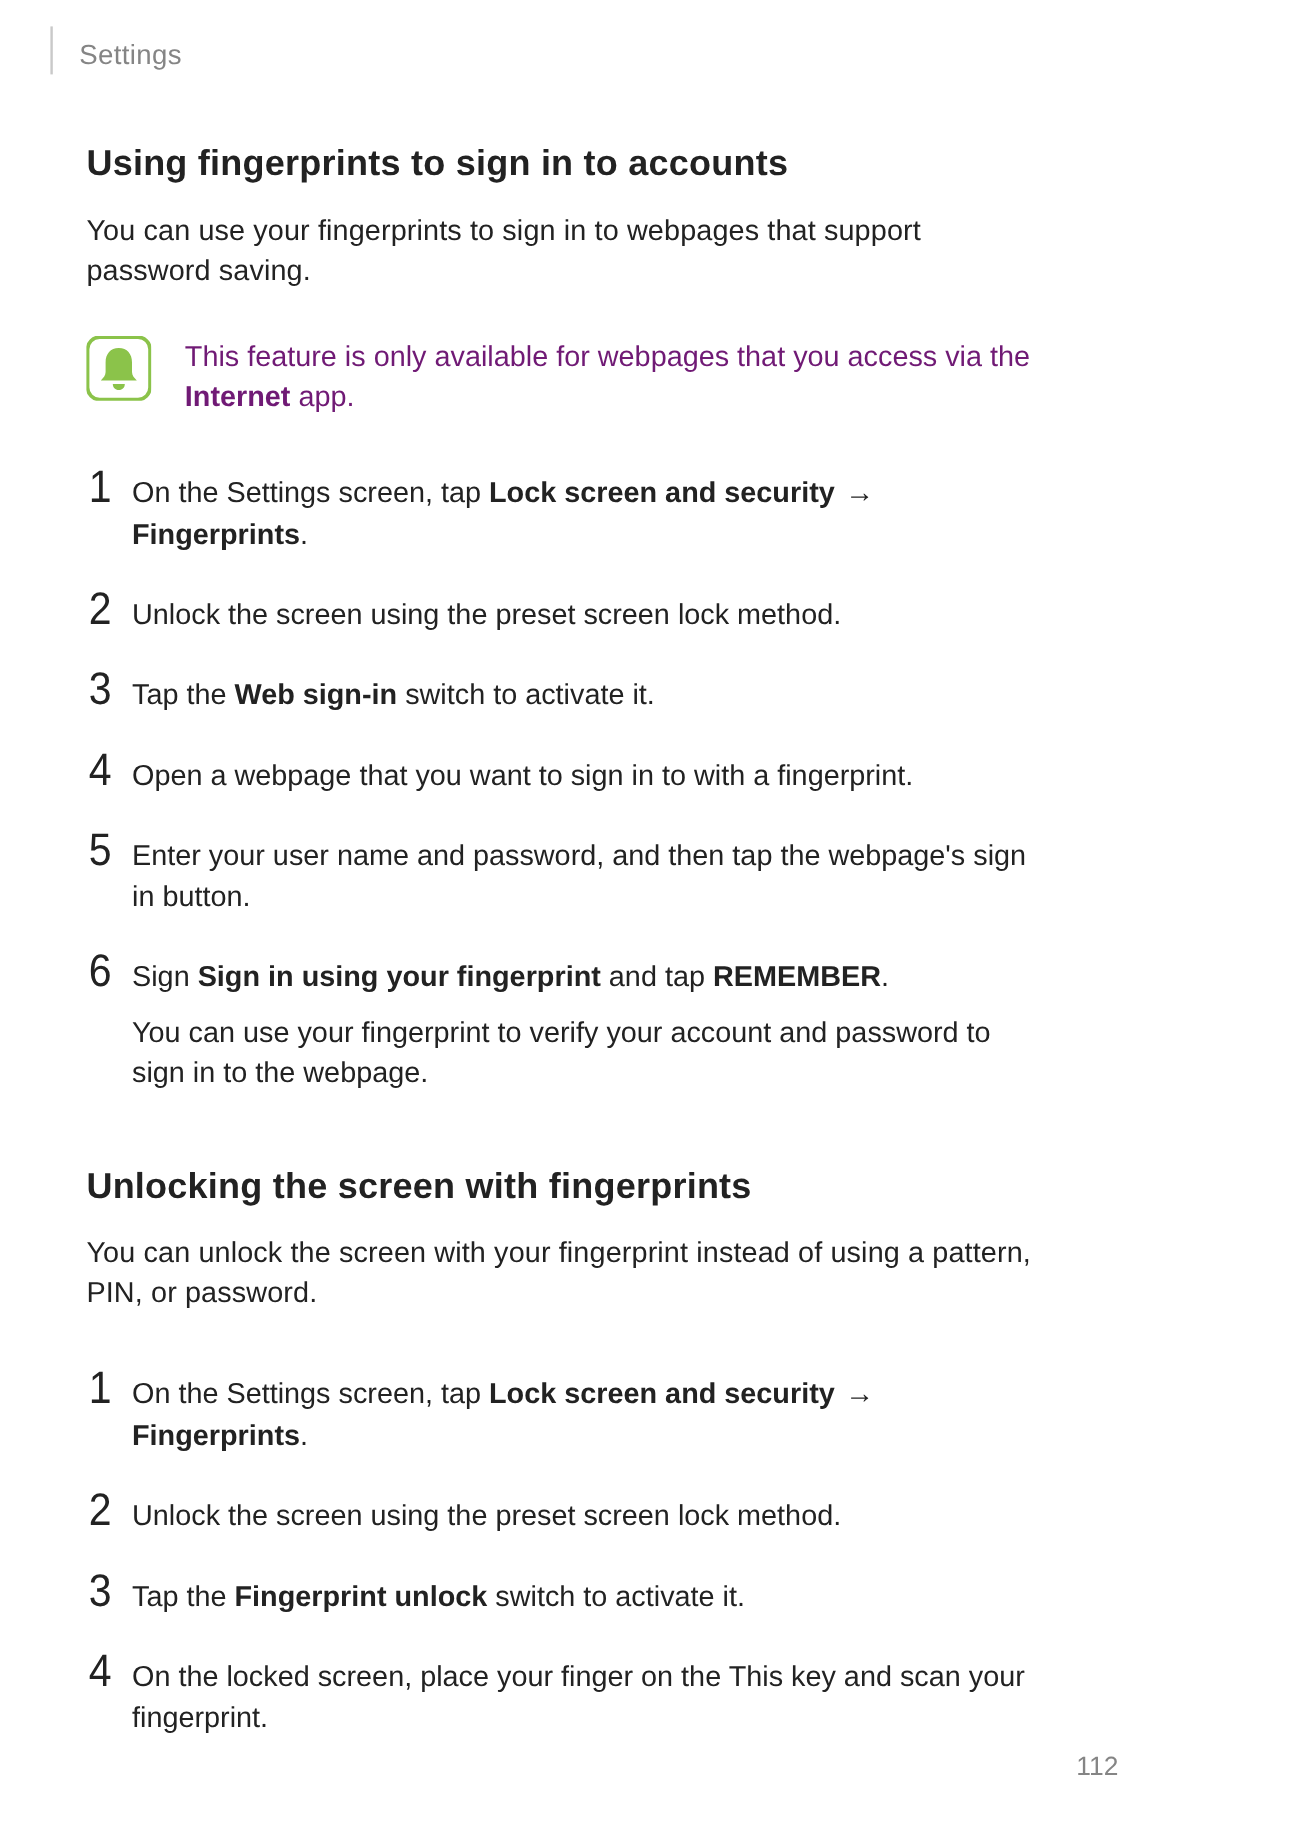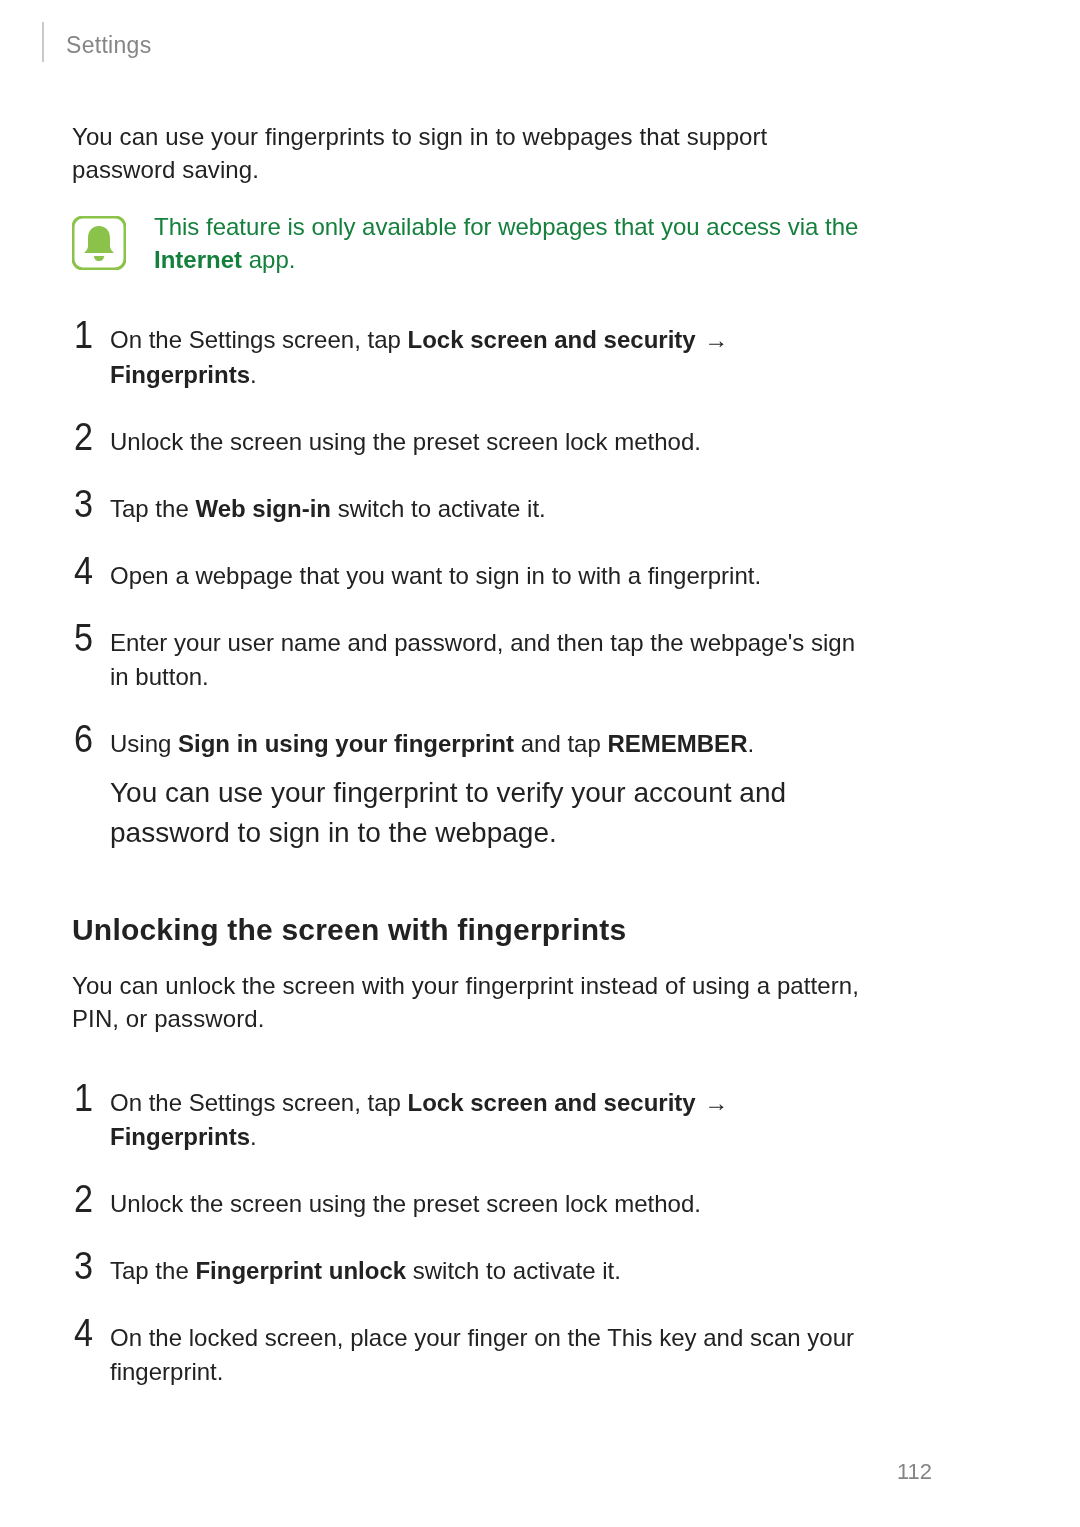--- a/index.html
+++ b/index.html
@@ -59,21 +59,22 @@
     }
     .note-icon-wrap {
       width: 54px;
       height: 54px;
       flex: 0 0 54px;
       margin-right: 28px;
     }
     .note-text {
       font-size: 24px;
       line-height: 1.38;
-      color: #15803d;
+      color: #701a75;
+      margin-top: 15px;
     }
     .steps {
       list-style: none;
       padding-left: 2px;
     }
     .step {
       display: flex;
       align-items: flex-start;
       margin-bottom: 26px;
     }
@@ -89,21 +90,21 @@
       transform-origin: left;
     }
     .step-text {
       font-size: 24px;
       line-height: 1.42;
       color: #222;
       padding-top: 7px;
       flex: 1;
     }
     .step-sub {
-      font-size: 28px;
+      font-size: 24px;
       line-height: 1.42;
       color: #222;
       margin-top: 12px;
     }
     .bold { font-weight: 700; }
     .arrow { padding: 0 2px; }
     .section-gap { height: 34px; }
     .page-number {
       position: absolute;
       bottom: 42px;
@@ -119,20 +120,21 @@
 
 <div class="page">
 
   <div class="header-row">
     <div class="header-divider"></div>
     <div class="header-text">Settings</div>
   </div>
 
   <div class="content">
 
+    <h2 class="h2">Using fingerprints to sign in to accounts</h2>
     <p class="body-text">You can use your fingerprints to sign in to webpages that support password saving.</p>
 
     <div class="note-block">
       <div class="note-icon-wrap">
         <svg viewBox="0 0 54 54" width="54" height="54">
           <rect x="1" y="1" width="52" height="52" rx="10" ry="10" fill="none" stroke="#8bc34a" stroke-width="3"></rect>
           <path d="M27 10 C20 10 16 15 16 22 L16 30 C16 33 14 35 12 37 L42 37 C40 35 38 33 38 30 L38 22 C38 15 34 10 27 10 Z" fill="#8bc34a"></path>
           <path d="M22 40 C22 43 24 45 27 45 C30 45 32 43 32 40 Z" fill="#8bc34a"></path>
         </svg>
       </div>
@@ -162,21 +164,21 @@
         <div class="step-num">4</div>
         <div class="step-text">Open a webpage that you want to sign in to with a fingerprint.</div>
       </li>
       <li class="step">
         <div class="step-num">5</div>
         <div class="step-text">Enter your user name and password, and then tap the webpage's sign in button.</div>
       </li>
       <li class="step">
         <div class="step-num">6</div>
         <div class="step-text">
-          <span>Using </span><span class="bold">Sign in using your fingerprint</span><span> and tap </span><span class="bold">REMEMBER</span><span>.</span>
+          <span>Sign </span><span class="bold">Sign in using your fingerprint</span><span> and tap </span><span class="bold">REMEMBER</span><span>.</span>
           <div class="step-sub">You can use your fingerprint to verify your account and password to sign in to the webpage.</div>
         </div>
       </li>
     </ol>
 
     <div class="section-gap"></div>
 
     <h2 class="h2">Unlocking the screen with fingerprints</h2>
     <p class="body-text" style="margin-bottom:44px;">You can unlock the screen with your fingerprint instead of using a pattern, PIN, or password.</p>
 

